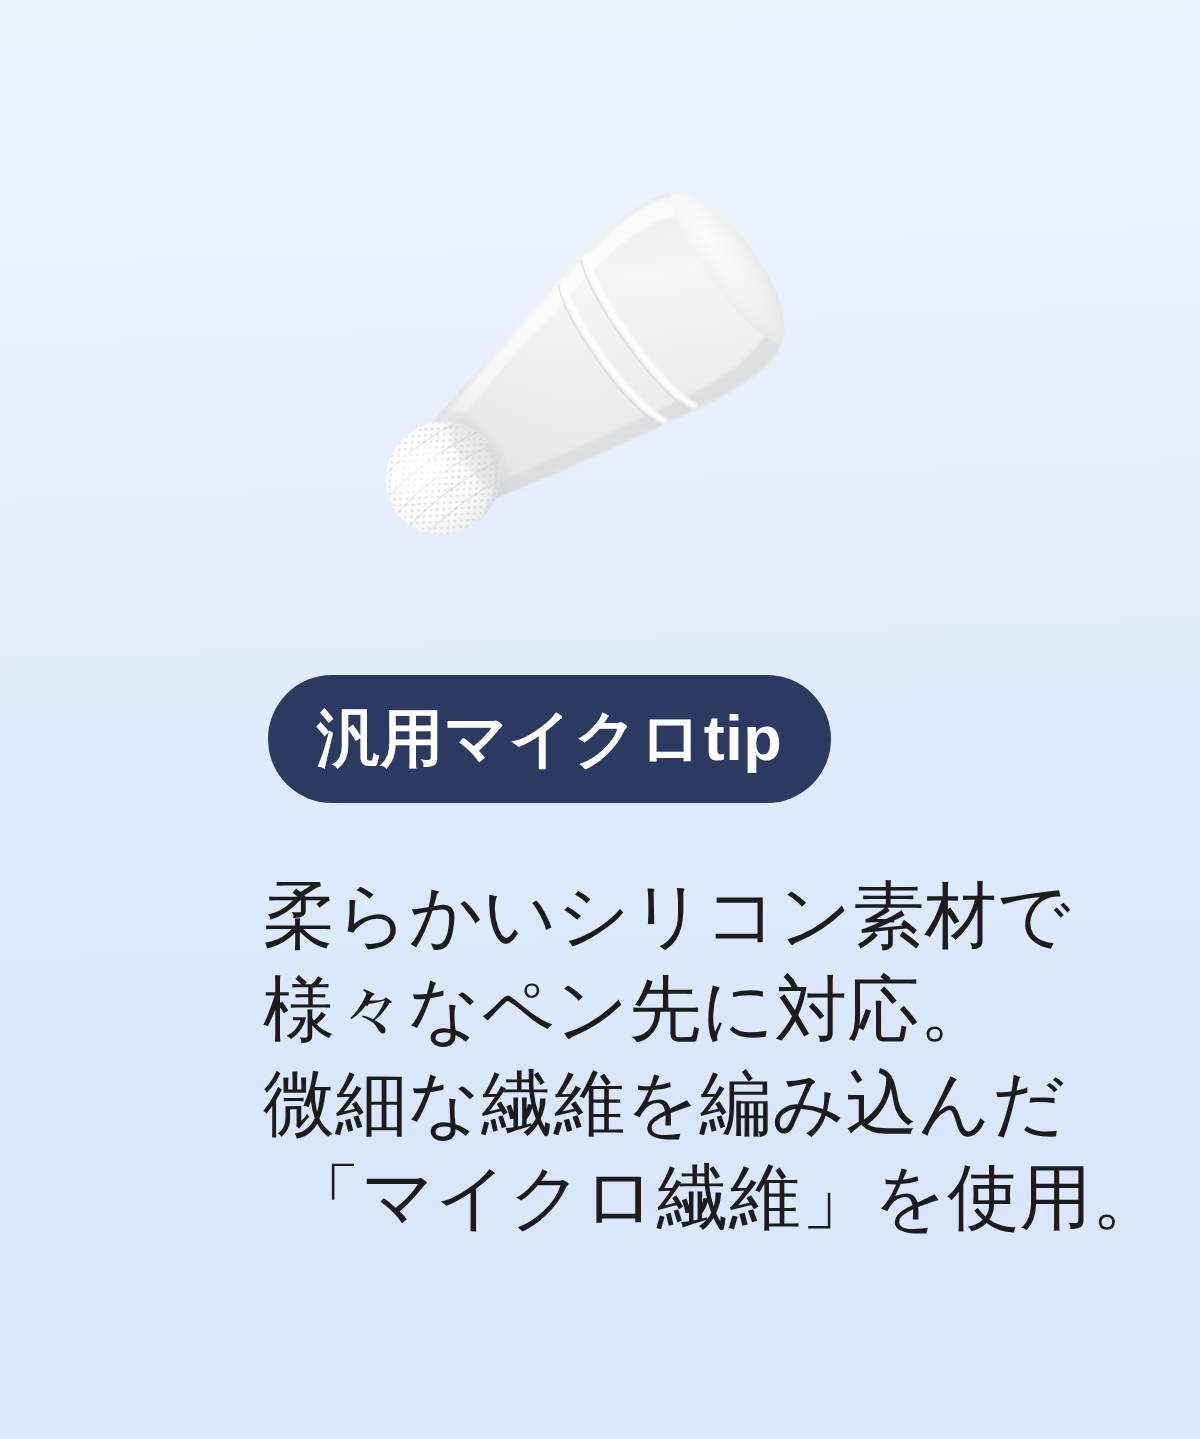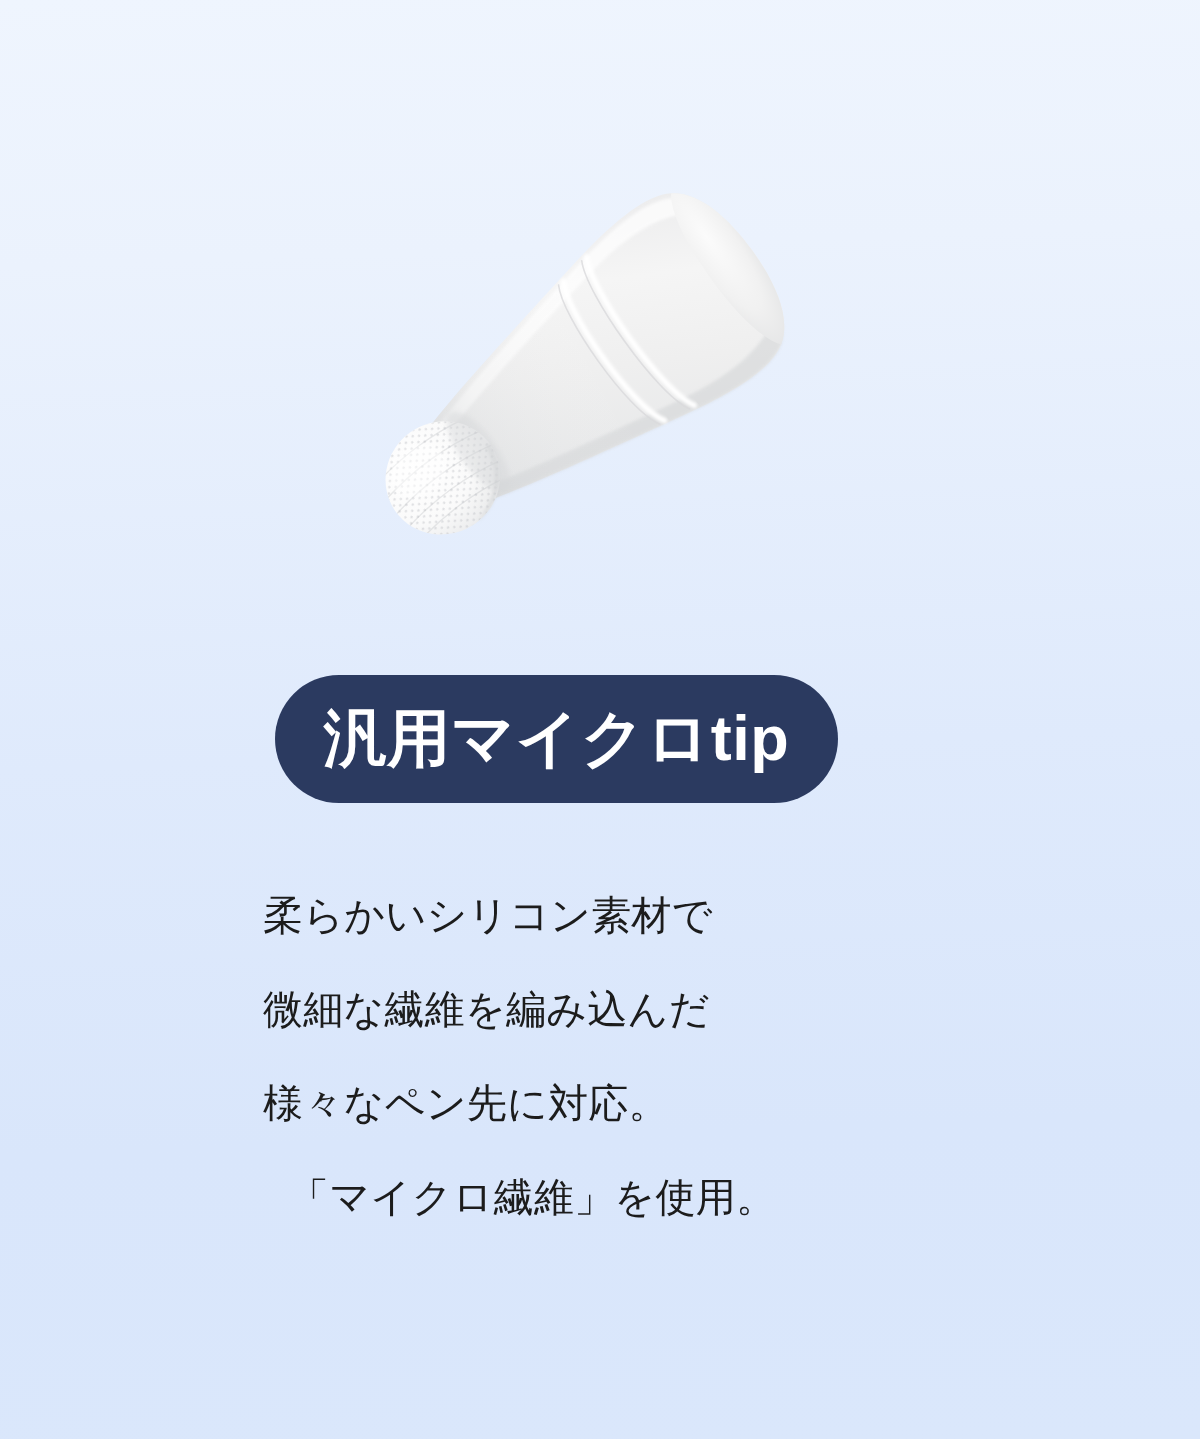--- a/index.html
+++ b/index.html
@@ -33,21 +33,21 @@
   }
   #hero svg {
     display: block;
     width: 1200px;
     height: 640px;
   }
 
   
   #badge-wrap {
     position: absolute;
-    left: 16px;
+    left: 9px;
     top: 675px;
     width: 1081px;
     display: flex;
     justify-content: center;
   }
   #badge {
     display: inline-flex;
     align-items: center;
     justify-content: center;
     height: 128px;
@@ -69,21 +69,21 @@
 
   
   #desc {
     position: absolute;
     left: 263px;
     top: 868px;
     width: 760px;
   }
   .desc-line {
     color: #1c1c1c;
-    font-size: 40px;
+    font-size: 72px;
     font-weight: 500;
     line-height: 94px;
     letter-spacing: 0.2px;
     white-space: nowrap;
   }
   .desc-line.indent {
     padding-left: 26px;
   }
 </style>
 </head>
@@ -213,18 +213,18 @@
   </div>
 
   <div id="badge-wrap">
     <div id="badge">
       <span id="badge-label">汎用マイクロtip</span>
     </div>
   </div>
 
   <div id="desc">
     <div class="desc-line">柔らかいシリコン素材で</div>
+    <div class="desc-line">様々なペン先に対応。</div>
     <div class="desc-line">微細な繊維を編み込んだ</div>
-    <div class="desc-line">様々なペン先に対応。</div>
     <div class="desc-line indent">「マイクロ繊維」を使用。</div>
   </div>
 
 </div>
 
 </body></html>

